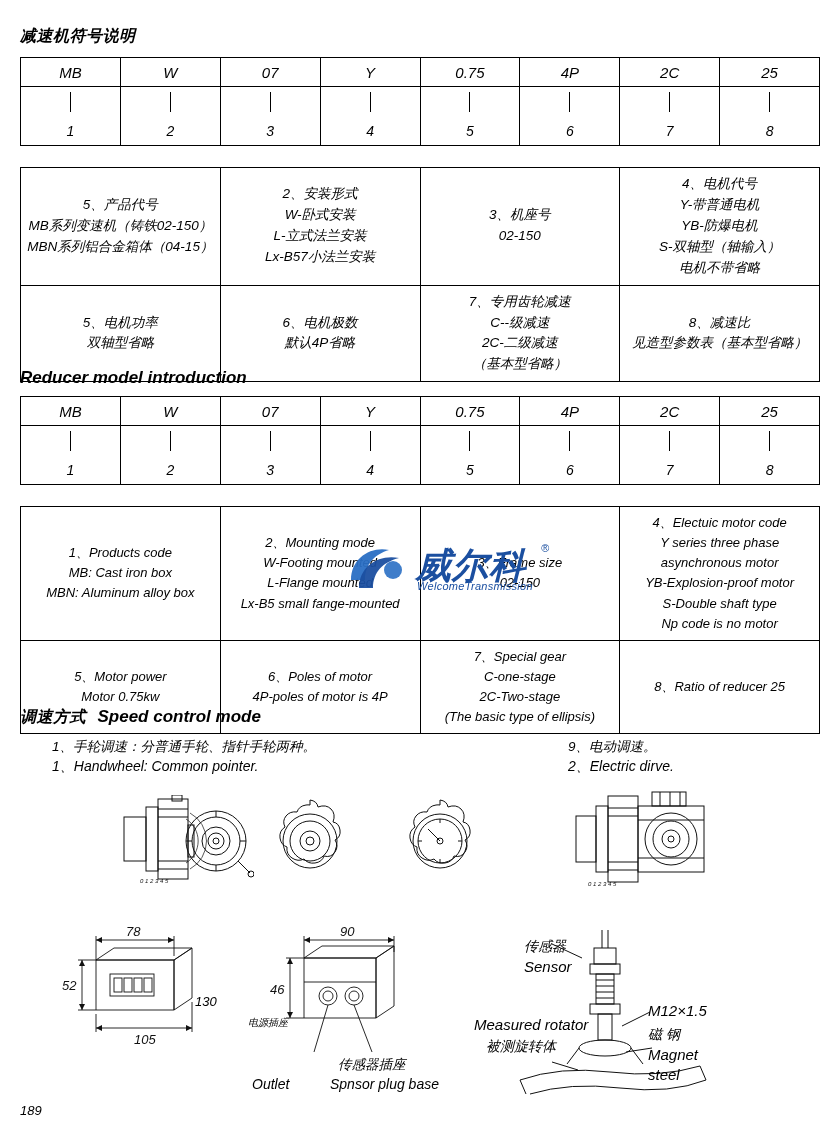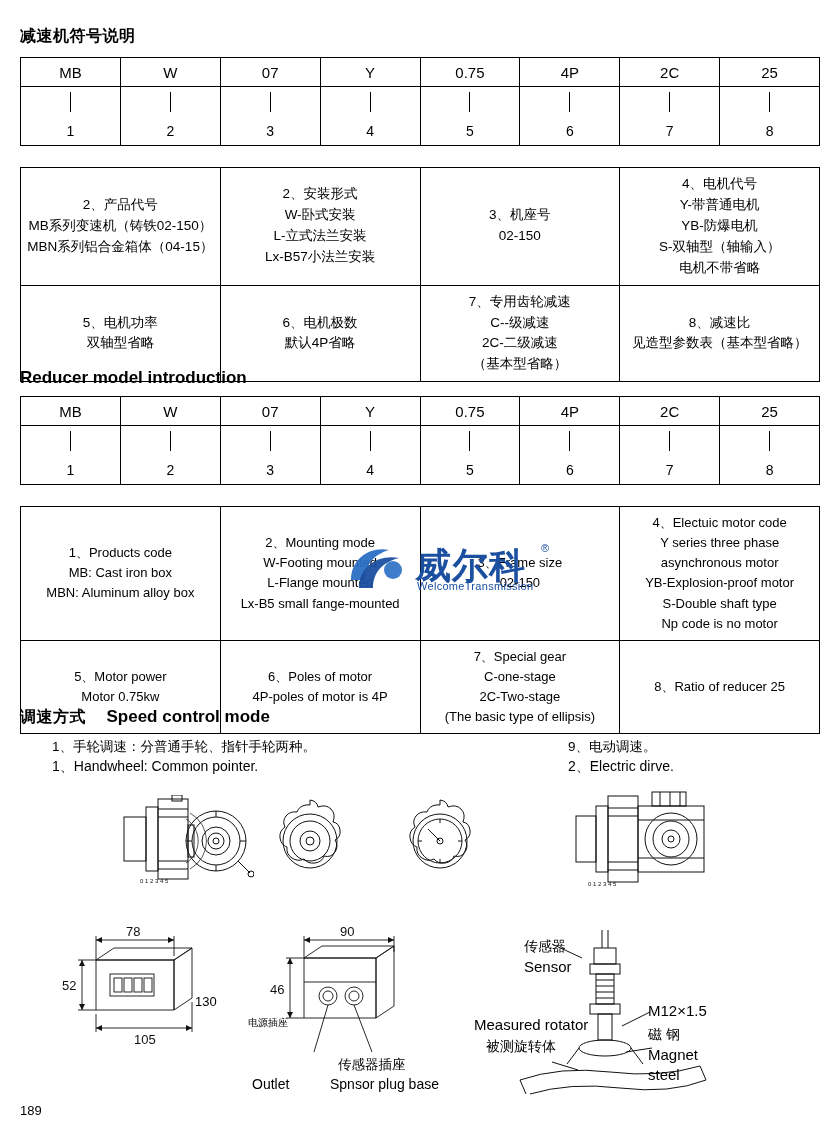--- a/index.html
+++ b/index.html
@@ -14,20 +14,21 @@
     font-family: "Liberation Sans", sans-serif;
     color: #000;
     -webkit-font-smoothing: antialiased;
   }
   .page {
     position: relative;
     width: 840px;
     height: 928px;
     padding: 3px;
     box-sizing: border-box;
+    font-style: italic;
   }
   .sec-title {
     font-size: 16px;
     font-weight: bold;
     margin: 0;
     padding: 0;
     letter-spacing: 0.5px;
   }
   .sec-title-en {
     font-size: 17px;
@@ -191,21 +192,21 @@
       </tr>
     </tbody>
       </table>
   </div>
 
   <div class="pos" style="left:20px; top:167px; width:800px;">
     <table class="desc cn">
       <tbody>
           <tr>
         <td style="width:25%; height:100px;">
-          <span class="cell-line">2、产品代号</span>
+          <span class="cell-line">5、产品代号</span>
           <span class="cell-line">MB系列变速机（铸铁02-150）</span>
           <span class="cell-line">MBN系列铝合金箱体（04-15）</span>
         </td>
         <td style="width:25%;">
           <span class="cell-line">2、安装形式</span>
           <span class="cell-line">W-卧式安装</span>
           <span class="cell-line">L-立式法兰安装</span>
           <span class="cell-line">Lx-B57小法兰安装</span>
         </td>
         <td style="width:25%;">
@@ -356,21 +357,21 @@
       <path d="M14 48 C14 26, 34 14, 54 18 C38 22, 28 32, 28 48 Z" fill="#1b4fa0" opacity="0.95"></path>
       <circle cx="48" cy="30" r="9" fill="#2a6fc4" opacity="0.9"></circle>
     </svg>
     <div class="wm-text">威尔科</div>
     <div class="wm-reg">®</div>
     <div class="wm-sub">WelcomeTransmission</div>
   </div>
 
   <div class="pos" style="left:20px; top:707px;">
     <span class="sec-title">调速方式</span>
-    <span class="sec-title-en" style="margin-left:16px;">Speed control mode</span>
+    <span class="sec-title-en" style="margin-left:7px;">Speed control mode</span>
   </div>
 
   <div class="pos line-cn" style="left:52px; top:738px;">1、手轮调速：分普通手轮、指针手轮两种。</div>
   <div class="pos line-en" style="left:52px; top:758px;">1、Handwheel: Common pointer.</div>
   <div class="pos line-cn" style="left:568px; top:738px;">9、电动调速。</div>
   <div class="pos line-en" style="left:568px; top:758px;">2、Electric dirve.</div>
 
   <div class="pos" style="left:118px; top:795px;">
     <svg width="136" height="92" viewBox="0 0 136 92">
       <g stroke="#111" fill="none" stroke-width="1">

